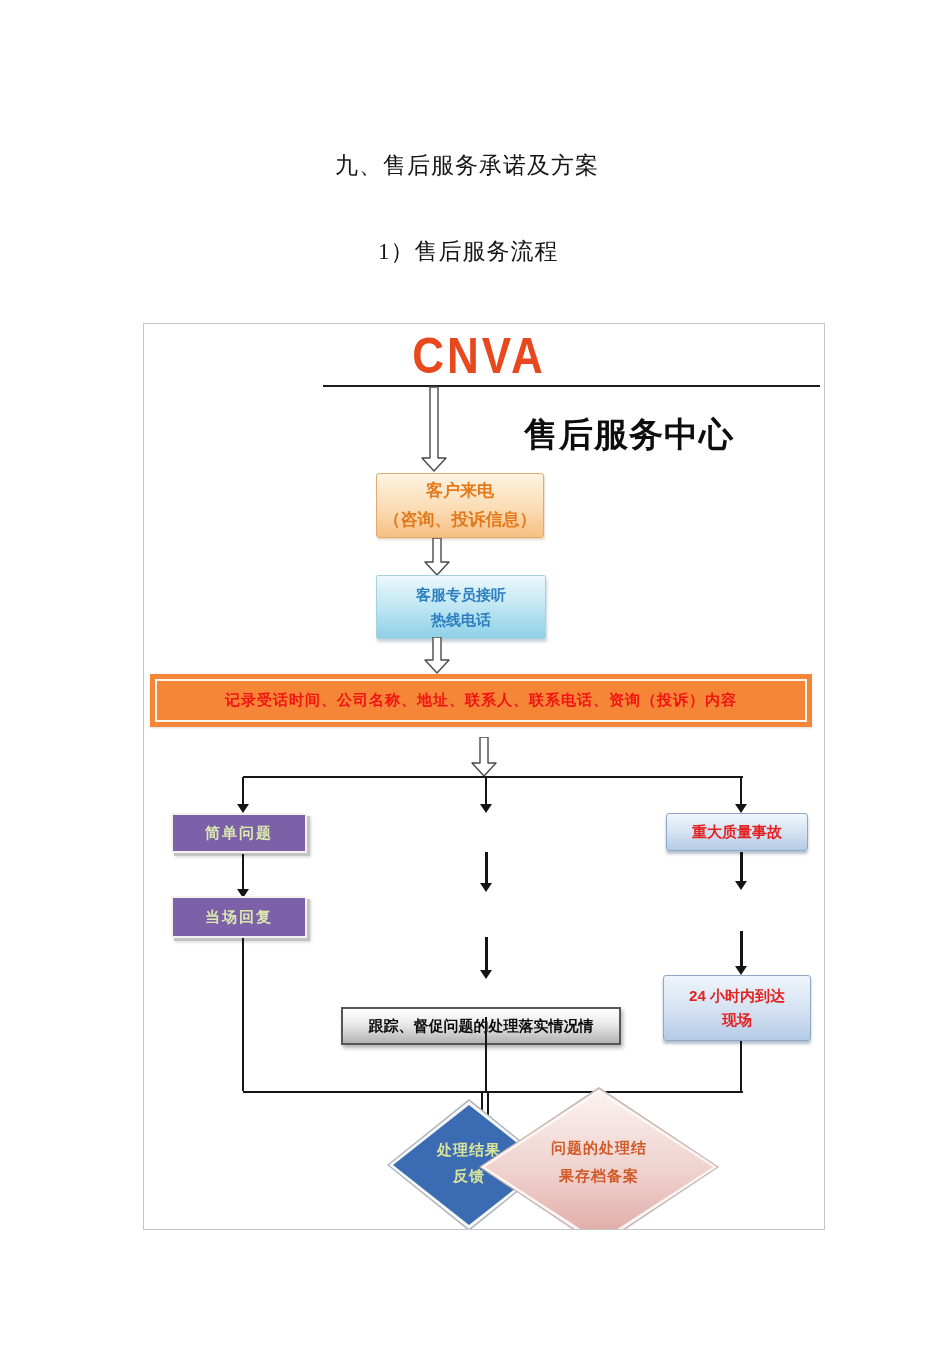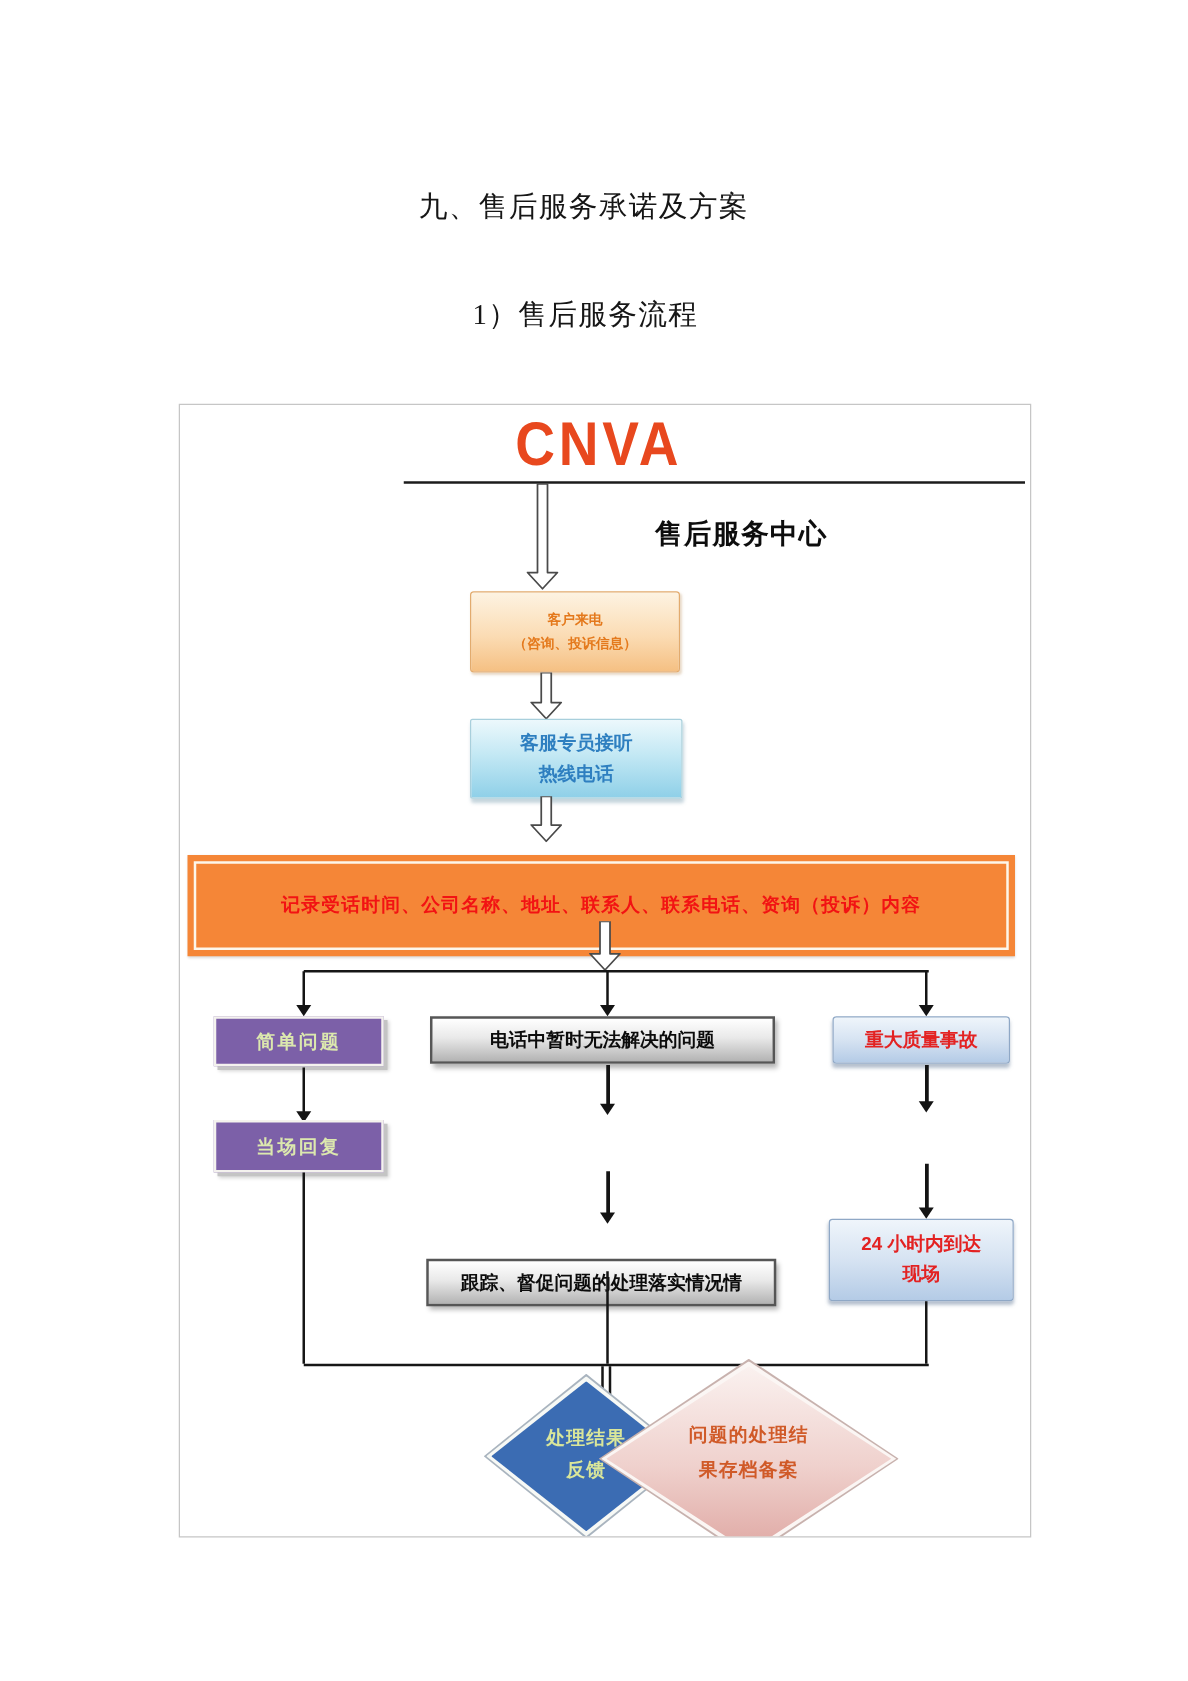--- a/index.html
+++ b/index.html
@@ -10,27 +10,27 @@
   .doc-subtitle{position:absolute;left:378px;top:236px;font-family:"Liberation Serif","DejaVu Serif",serif;
         font-size:23px;letter-spacing:1px;color:#161616;}
 
   .canvas{position:absolute;left:143px;top:323px;width:680px;height:905px;background:#fff;
         border:1px solid #c6c6c6;overflow:hidden;}
 
   .logo{position:absolute;left:240px;top:4px;width:190px;text-align:center;
         font-size:44px;font-weight:900;letter-spacing:3px;color:var(--logo-red,#e8481e);
         transform:scaleY(1.12);transform-origin:top center;font-family:"Liberation Sans",sans-serif;}
   .toprule{position:absolute;left:179px;top:61px;width:497px;height:2px;background:#1c1c1c;}
-  .header-label{position:absolute;left:380px;top:88px;font-size:22px;font-weight:bold;color:#0d0d0d;letter-spacing:1px;}
+  .header-label{position:absolute;left:380px;top:88px;font-size:34px;font-weight:bold;color:#0d0d0d;letter-spacing:1px;}
 
   .node{position:absolute;display:flex;flex-direction:column;align-items:center;justify-content:center;
         text-align:center;font-weight:bold;box-sizing:border-box;}
 
   .box-peach{background:linear-gradient(180deg,#fdf3e2 0%,#fbdcb4 55%,#f5c083 100%);
-        border:1px solid #e2ab6e;border-radius:3px;color:var(--peach-box-text,#e4791c);font-size:11px;
+        border:1px solid #e2ab6e;border-radius:3px;color:var(--peach-box-text,#e4791c);font-size:17px;
         box-shadow:1px 2px 2px rgba(190,150,100,.35);align-items:center;}
   .box-skyblue{background:linear-gradient(180deg,#ecf8fc 0%,#c3e8f4 45%,#8fd0e8 100%);
         border:1px solid #a8cfdc;border-radius:2px;color:var(--blue-box-text,#2e7fc0);font-size:15px;
         box-shadow:1px 3px 3px rgba(110,150,170,.4);}
   .banner{position:absolute;background:var(--banner-orange,#f58637);box-sizing:border-box;padding:5px;
         box-shadow:0 1px 2px rgba(0,0,0,.15);}
   .banner-inner{width:100%;height:100%;box-sizing:border-box;border:2px solid #fdf6ea;
         display:flex;align-items:center;justify-content:center;
         color:var(--banner-text-red,#f21313);font-weight:bold;font-size:15px;letter-spacing:1px;}
   .box-purple{background:var(--purple-box,#7c60a8);border:2px solid #f4f2ee;
@@ -97,21 +97,21 @@
 
     <div class="node box-skyblue" style="left:232px;top:251px;width:170px;height:64px;line-height:1.7;">
       <div>客服专员接听</div>
       <div>热线电话</div>
     </div>
 
     <svg class="harrow" style="left:280px;top:313px;" width="26" height="37" viewBox="0 0 26 37">
       <path d="M9 0 H17 V23 H25 L13 36 L1 23 H9 Z" fill="#ffffff" stroke="#4a4a4a" stroke-width="1.4" stroke-linejoin="round"></path>
     </svg>
 
-    <div class="banner" style="left:6px;top:360px;width:662px;height:81px;text-align:center;">
+    <div class="banner" style="left:6px;top:350px;width:662px;height:53px;text-align:center;">
       <div class="banner-inner">记录受话时间、公司名称、地址、联系人、联系电话、资询（投诉）内容</div>
     </div>
 
     <svg class="harrow" style="left:327px;top:413px;" width="26" height="40" viewBox="0 0 26 40">
       <path d="M9 0 H17 V26 H25 L13 39 L1 26 H9 Z" fill="#ffffff" stroke="#4a4a4a" stroke-width="1.4" stroke-linejoin="round"></path>
     </svg>
 
     <div class="hline" style="left:99px;top:452px;width:500px;"></div>
     <div class="tarrow" style="left:93px;top:453px;height:36px;"></div>
     <div class="tarrow" style="left:336px;top:453px;height:36px;"></div>
@@ -119,23 +119,20 @@
 
     <div class="node box-purple" style="left:27px;top:489px;width:136px;height:40px;">
       <div>简单问题</div>
     </div>
     <div class="tarrow" style="left:93px;top:530px;height:44px;"></div>
     <div class="node box-purple" style="left:27px;top:572px;width:136px;height:42px;">
       <div>当场回复</div>
     </div>
     <div class="vline" style="left:98px;top:614px;height:153px;"></div>
 
-    <div class="node box-gray" style="left:200px;top:489px;width:276px;height:38px;">
-      <div>电话中暂时无法解决的问题</div>
-    </div>
     <div class="tarrow bold" style="left:336px;top:528px;height:40px;"></div>
     <div class="tarrow bold" style="left:336px;top:613px;height:42px;"></div>
     <div class="node box-gray" style="left:197px;top:683px;width:280px;height:38px;">
       <div>跟踪、督促问题的处理落实情况情</div>
     </div>
     <div class="vline" style="left:341px;top:693px;height:74px;"></div>
 
     <div class="node box-rblue" style="left:522px;top:489px;width:142px;height:38px;">
       <div>重大质量事故</div>
     </div>

